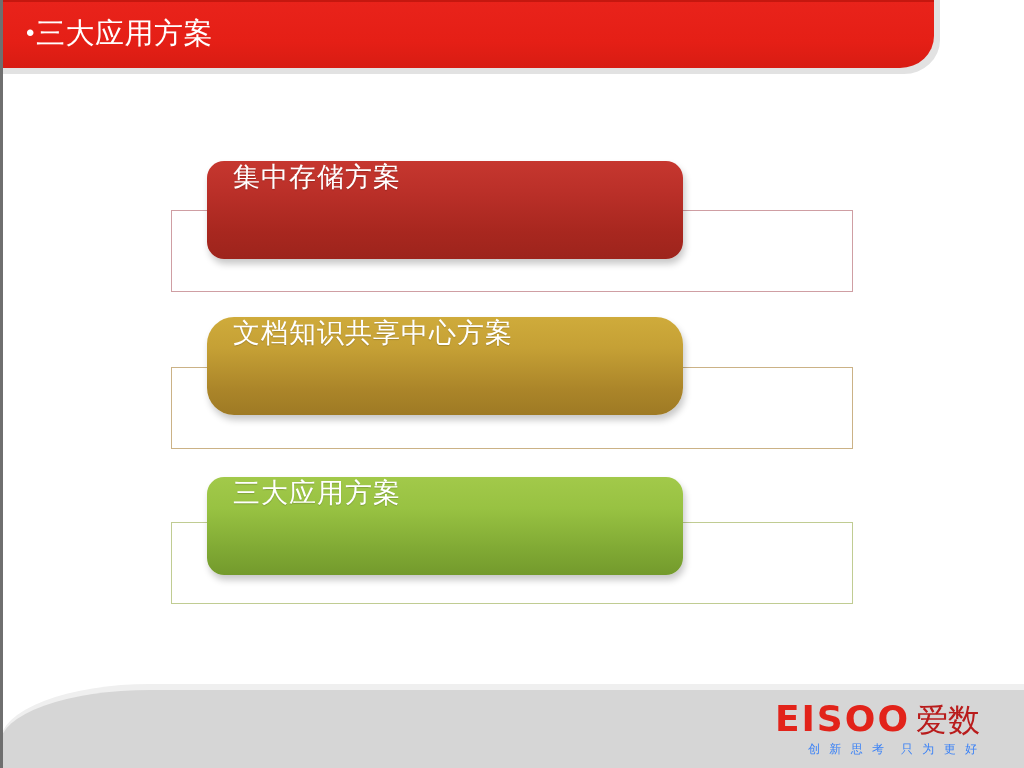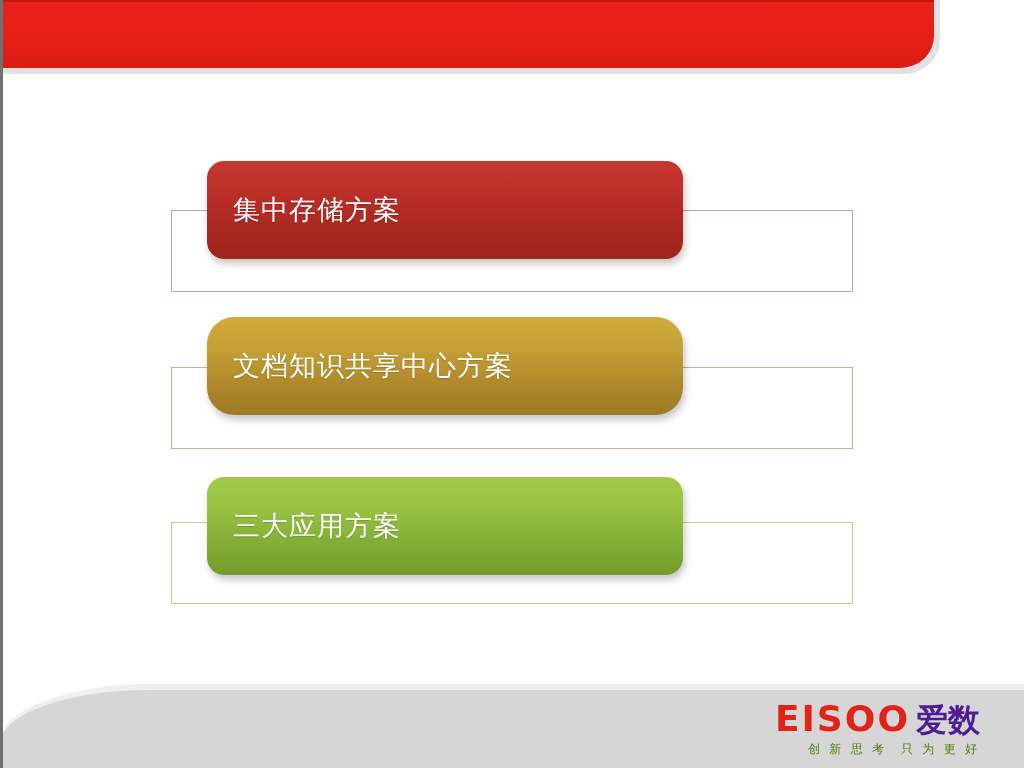--- a/index.html
+++ b/index.html
@@ -122,29 +122,29 @@
   .logo-eisoo {
     font-family: "DejaVu Sans", sans-serif;
     font-size: 36px;
     font-weight: bold;
     color: #e2231a;
     letter-spacing: 2px;
     line-height: 38px;
   }
   .logo-cn {
     font-size: 32px;
-    font-weight: bold;
-    color: #4c1d95;
+    font-weight: normal;
+    color: #b91c1c;
     letter-spacing: 0px;
     line-height: 36px;
   }
   .logo-tagline {
     margin-top: 3px;
     font-size: 12px;
-    color: #4d7c0f;
+    color: #3b82f6;
     letter-spacing: 3px;
     white-space: nowrap;
     text-align: right;
   }
   .logo-tagline .gap {
     display: inline-block;
     width: 14px;
   }
 
   
@@ -174,21 +174,21 @@
 
   .pill {
     position: absolute;
     left: 207px;
     width: 476px;
     height: 98px;
     border-radius: 17px;
     box-sizing: border-box;
     box-shadow: 2px 5px 7px rgba(0,0,0,0.22);
     display: flex;
-    align-items: center;
+    align-items: flex-start;
   }
   .pill-label {
     color: #ffffff;
     font-size: 27px;
     line-height: 32px;
     padding-left: 26px;
     letter-spacing: 1px;
     white-space: nowrap;
     text-shadow: 0 1px 1px rgba(0,0,0,0.18);
   }
@@ -217,20 +217,23 @@
 </style>
 </head>
 <body>
 
 <div id="slide">
 
   <div class="header-shadow"></div>
   <div class="header-band">
     <div class="header-topline"></div>
   </div>
+  <div class="header-title">
+    <span class="bullet">•</span><span>三大应用方案</span>
+  </div>
 
   <div class="diagram">
 
     <div class="row" id="row1">
       <div class="outline-box"></div>
       <div class="pill">
         <span class="pill-label">集中存储方案</span>
       </div>
     </div>
 

